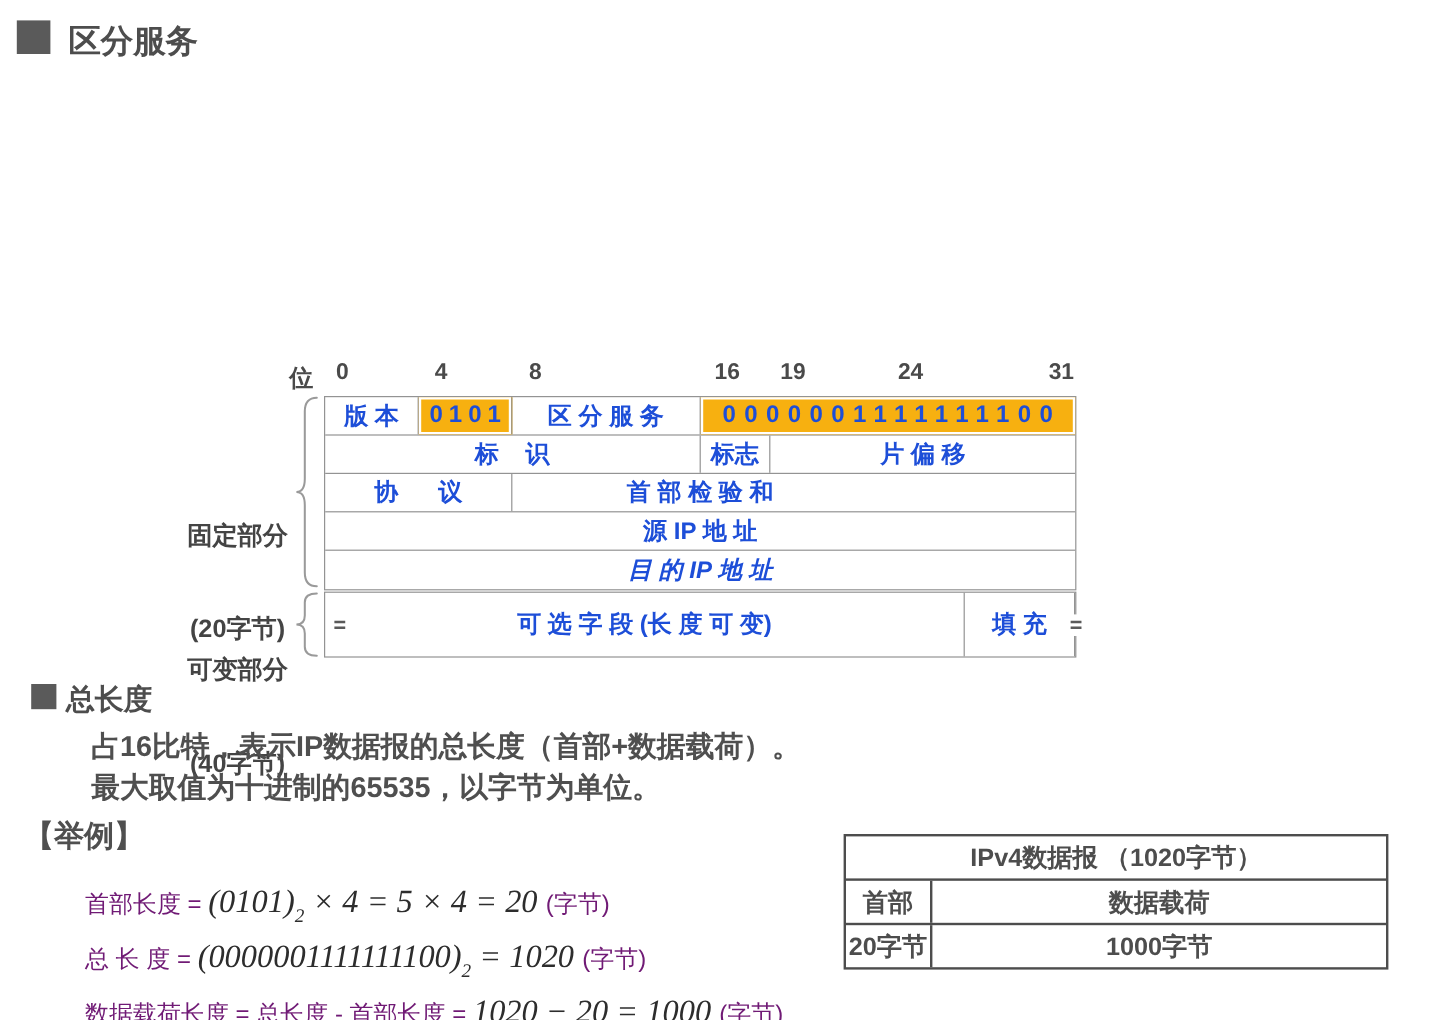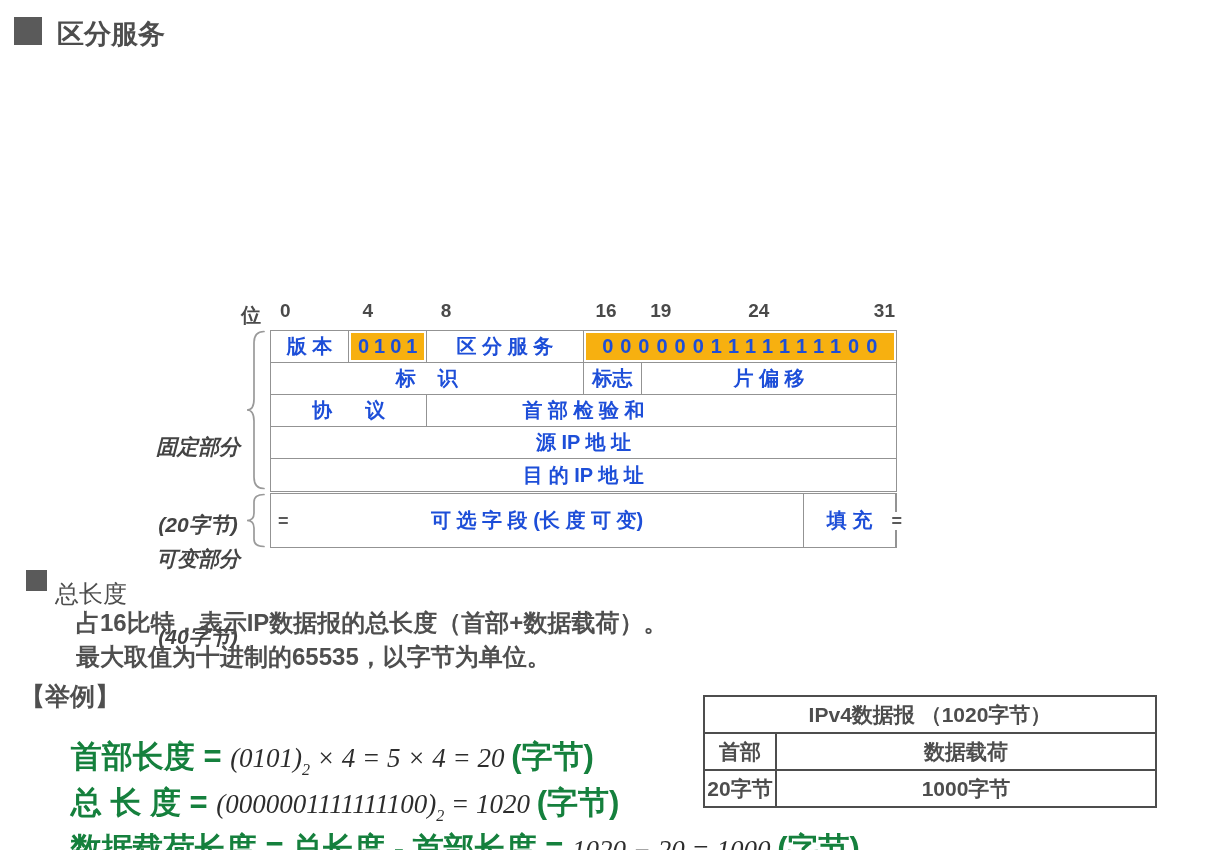--- a/index.html
+++ b/index.html
@@ -3,52 +3,52 @@
 <meta charset="utf-8">
 <style>
   html,body{margin:0;padding:0;background:#fff;}
   .slide{position:relative;width:1211px;height:850px;background:#ffffff;overflow:hidden;
          font-family:"Liberation Sans","DejaVu Sans",sans-serif;color:#4f4f4f;}
   .abs{position:absolute;}
 
   
   .sq{background:#5a5a5a;display:block;}
   .h1{font-size:27px;font-weight:bold;color:#4d4d4d;}
-  .h2{font-size:24px;font-weight:normal;color:#4d4d4d;margin-top:11px;}
+  .h2{font-size:24px;font-weight:bold;color:#4d4d4d;}
   .body1{font-size:26px;font-weight:bold;line-height:40px;color:#4f4f4f;white-space:pre;}
   .body2{font-size:24px;font-weight:bold;line-height:34px;color:#4f4f4f;white-space:pre;}
 
   
   .ruler{position:absolute;left:270px;top:300px;width:627px;height:26px;}
   .ruler-num{position:absolute;top:0;font-size:19px;font-weight:bold;color:#4a4a4a;}
   .bitword{position:absolute;left:241px;top:302px;font-size:20px;font-weight:bold;color:#4a4a4a;}
 
   .grid{position:absolute;left:270px;top:330px;width:627px;border:1.5px solid #939393;box-sizing:border-box;}
   .grow{display:flex;height:32px;border-bottom:1.5px solid #939393;box-sizing:border-box;}
-  .grow:last-child{border-bottom:none;}
+  .grow:last-child{border-bottom:none;font-style:italic;}
   .cell{display:flex;align-items:center;justify-content:center;box-sizing:border-box;
         border-right:1.5px solid #939393;font-size:20px;font-weight:bold;color:#1d4ed8;white-space:pre;}
   .cell:last-child{border-right:none;}
   .w4{width:12.5%;} .w8{width:25%;} .w16{width:50%;} .w3{width:9.375%;} .w13{width:40.625%;} .wfull{width:100%;}
   .hl{background:#F7B010;box-shadow:inset 0 0 0 2px #ffffff;color:#1d4ed8;}
   .bin{letter-spacing:7px;text-indent:7px;font-size:20px;}
   .b0101{letter-spacing:5px;text-indent:5px;}
 
   .varrow{position:absolute;left:270px;top:493px;width:627px;height:55px;border:1.5px solid #939393;
           box-sizing:border-box;display:flex;}
   .veq{position:absolute;top:50%;transform:translateY(-50%);font-size:18px;font-weight:bold;
        color:#5a5a5a;background:#fff;padding:0 2px;line-height:1;}
 
-  .bracelbl{position:absolute;text-align:center;font-size:21px;font-weight:bold;color:#444;line-height:26px;white-space:pre;font-style:italic;}
+  .bracelbl{position:absolute;text-align:center;font-size:21px;font-weight:bold;color:#444;line-height:26px;white-space:pre;}
   .brace{position:absolute;}
 
   
   .exlabel{font-size:25px;font-weight:bold;color:#4f4f4f;}
   .formula{position:absolute;left:53px;white-space:pre;}
-  .formula .zh{font-size:31px;font-weight:bold;color:#15803d;white-space:pre;}
+  .formula .zh{font-size:20px;font-weight:normal;color:#701a75;white-space:pre;}
   .formula .m{font-family:"Liberation Serif","DejaVu Serif",serif;font-style:italic;
               font-size:27px;font-weight:500;color:#2d2d2d;white-space:pre;}
   .formula .msub{font-family:"Liberation Serif","DejaVu Serif",serif;font-style:italic;
                  font-size:16px;color:#2d2d2d;vertical-align:-8px;}
 
   
   .extable{position:absolute;left:703px;top:695px;width:454px;border:2.5px solid #4d4d4d;box-sizing:border-box;}
   .exrow{display:flex;border-bottom:2.5px solid #4d4d4d;box-sizing:border-box;}
   .exrow:last-child{border-bottom:none;}
   .excell{display:flex;align-items:center;justify-content:center;font-size:21px;font-weight:bold;

